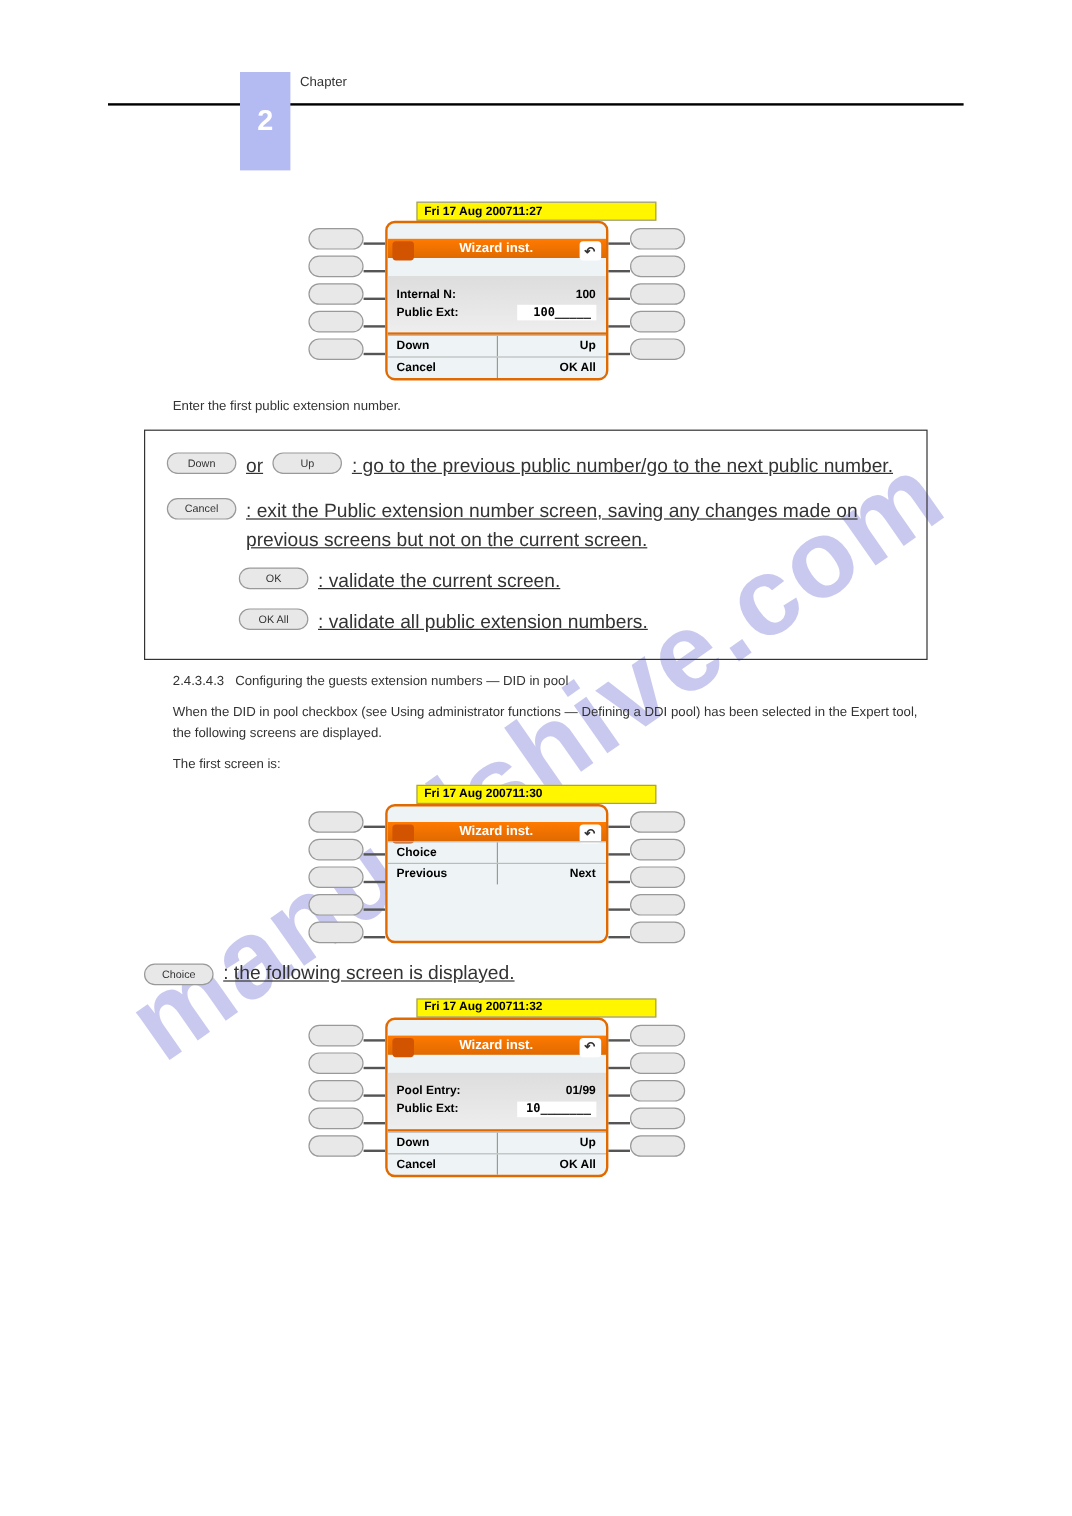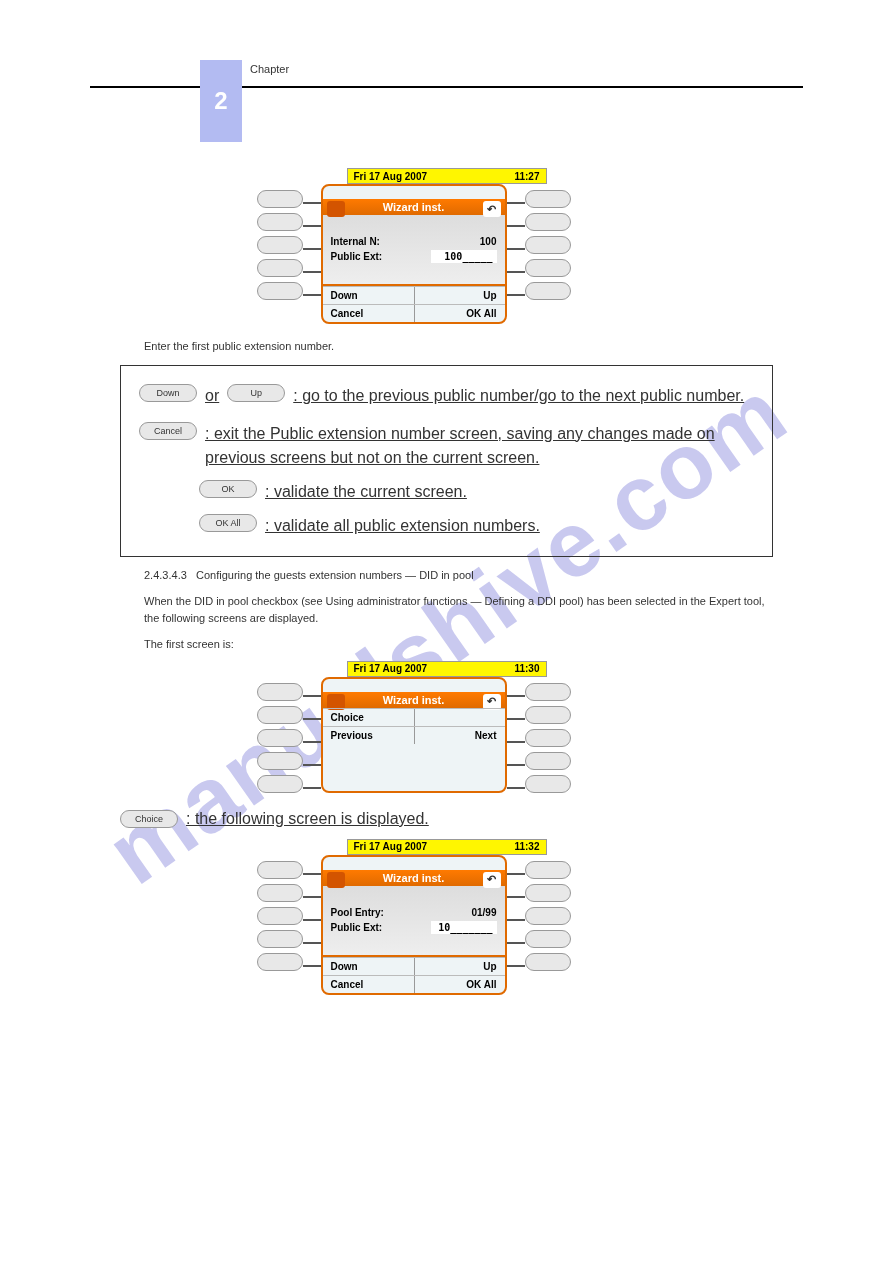--- a/index.html
+++ b/index.html
@@ -36,21 +36,21 @@
     position: absolute; left: 250px; top: 63px;
     font-size: 11px; color: #333;
   }
   .content { position: absolute; left: 120px; right: 120px; top: 160px; }
   .phone {
     width: 380px; margin: 8px auto 14px auto;
     position: relative;
   }
   .phone-top {
     background: #fff600; border: 1px solid #999; height: 16px;
-    width: 200px; margin: 0 auto; display: flex; justify-content: space-between;
+    width: 200px; margin: 0 auto; display: flex; 
     align-items: center; font-size: 10px; font-weight: bold; padding: 0 6px;
     color: #000;
   }
   .phone-body { display: flex; }
   .side-btns { display: flex; flex-direction: column; gap: 5px; padding-top: 6px; }
   .side-btn {
     width: 46px; height: 18px; background: #e8e8e8;
     border: 1px solid #999; border-radius: 9px;
   }
   .side-line { width: 18px; border-top: 2px solid #555; margin: 8px 0 0 0; }
@@ -69,23 +69,23 @@
   .screen-title .wiz-icon {
     position: absolute; left: 4px; top: 2px; width: 18px; height: 16px;
     background: #d35400; border-radius: 3px;
   }
   .screen-title .back-icon {
     position: absolute; right: 4px; top: 2px; width: 18px; height: 16px;
     background: #fff; border-radius: 3px; color:#333; font-size:11px;
     display:flex; align-items:center; justify-content:center;
   }
   .screen-content {
-    background: linear-gradient(#ddd,#eee); padding: 18px 8px;
+    background: linear-gradient(#ddd,#eee); padding: 7px 8px;
     border-bottom: 2px solid #e06a00;
-    font-size: 10px; color:#000; font-weight:bold;
+    font-size: 10px; color:#000; font-weight:bold;margin-top:15px;
   }
   .screen-row { display: flex; justify-content: space-between; margin: 3px 0; align-items:center; }
   .screen-input {
     background: #fff; padding: 1px 4px; font-family: monospace;
     font-size: 10px; min-width: 66px; text-align:right;
   }
   .screen-msg { text-align:center; font-size:10px; font-weight:bold; padding:4px 0; line-height:1.5; }
   .soft-row {
     display: flex; justify-content: space-between; font-size: 10px;
     padding: 3px 8px; border-top: 1px solid #bbb; color:#000; font-weight:bold;

